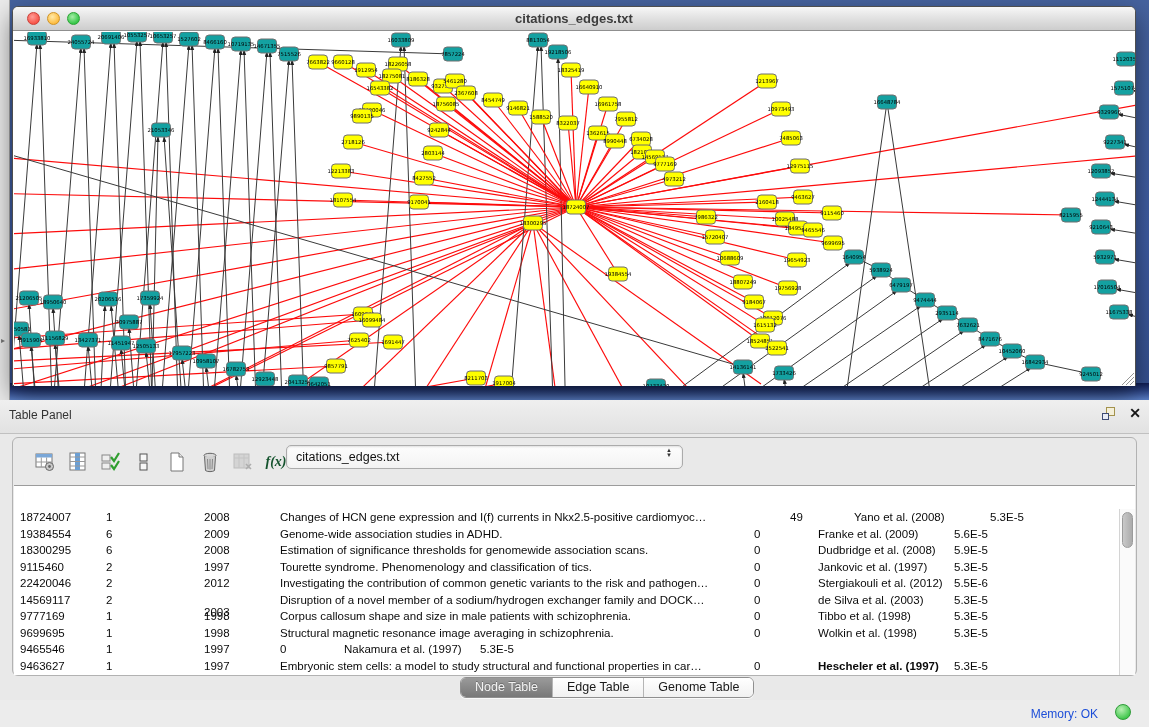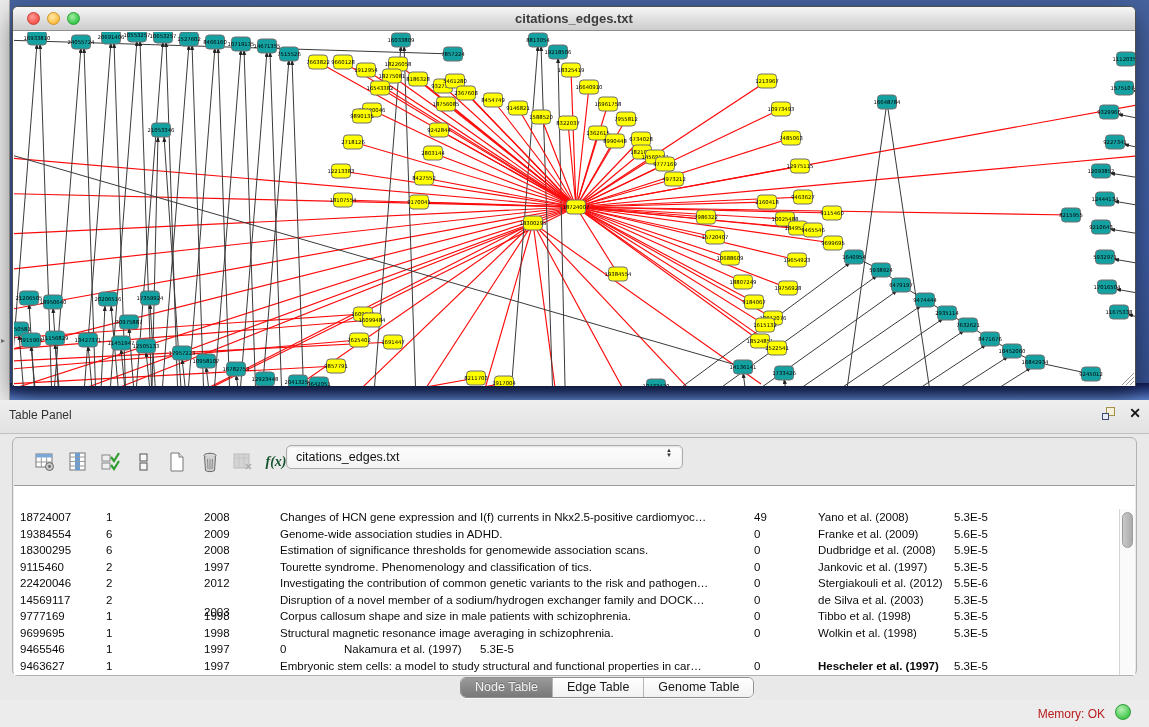--- a/index.html
+++ b/index.html
@@ -47,21 +47,21 @@
   .vscroll { position:absolute; right:0; top:23px; width:16px; bottom:0; background:#fafafa; border-left:1px solid #d4d4d4; }
   .vthumb { position:absolute; left:2px; top:3px; width:11px; height:36px; border-radius:6px; background:linear-gradient(90deg,#c9c9c9,#ababab); border:1px solid #9b9b9b; }
 
   .tabbar { position:absolute; left:0; top:277px; width:1149px; height:22px; }
   .seg-control { position:absolute; left:460px; top:0; height:21px; display:flex; border:1px solid #8f8f8f; border-radius:6px; overflow:hidden; background:#fff; box-shadow:0 1px 1px rgba(255,255,255,.8), inset 0 1px 0 rgba(255,255,255,.6); }
   .seg { height:100%; line-height:19px; font-size:12.5px; text-align:center; color:#1a1a1a; background:linear-gradient(180deg,#ffffff,#f1f1f1); border-right:1px solid #b5b5b5; padding:0 14px; }
   .seg:last-child { border-right:none; }
   .seg.active { background:linear-gradient(180deg,#9a9a9a,#787878); color:#f2f2f2; text-shadow:0 -1px 0 rgba(0,0,0,.25); }
 
   .status-bar { position:absolute; left:0; top:300px; width:1149px; height:27px; background:#ececec; }
-  .mem-label { position:absolute; right:44px; top:7px; font-size:12px; color:#b91c1c; }
+  .mem-label { position:absolute; right:51px; top:7px; font-size:12px; color:#1d4ed8; }
   .mem-dot { position:absolute; right:18px; top:4px; width:16px; height:16px; border-radius:50%; background:radial-gradient(circle at 38% 32%, #b9f0b4, #3ec64a 75%); border:1px solid #2f9c39; }
 </style>
 </head>
 <body>
 
 <div class="desktop">
   <div class="desktop-bottom-glow"></div>
 </div>
 <div class="left-strip">
     <span class="grip">▸</span>
@@ -598,21 +598,21 @@
           <div class="th" style="width: 136px; text-align: center;">short</div>
           <div class="th" style="width: 113px; text-align: center;">pagerank</div>
           <div class="th" style="width: 60px; text-align: left;"></div>
         </div>
       <div class="tbody" id="tbody">
           <div class="tr">
             <div class="td" style="width: 86px;">18724007</div>
             <div class="td" style="width: 98px;">1</div>
             <div class="td" style="width: 76px;">2008</div>
             <div class="td" style="width: 474px;">Changes of HCN gene expression and I(f) currents in Nkx2.5-positive cardiomyoc…</div>
-            <div class="td" style="width: 64px;">49</div>
+            <div class="td" style="width: 64px; margin-left: 36px;">49</div>
             <div class="td" style="width: 136px;">Yano et al. (2008)</div>
             <div class="td" style="width: 113px;">5.3E-5</div>
           </div>
           <div class="tr">
             <div class="td" style="width: 86px;">19384554</div>
             <div class="td" style="width: 98px;">6</div>
             <div class="td" style="width: 76px;">2009</div>
             <div class="td" style="width: 474px;">Genome-wide association studies in ADHD.</div>
             <div class="td" style="width: 64px;">0</div>
             <div class="td" style="width: 136px;">Franke et al. (2009)</div>

